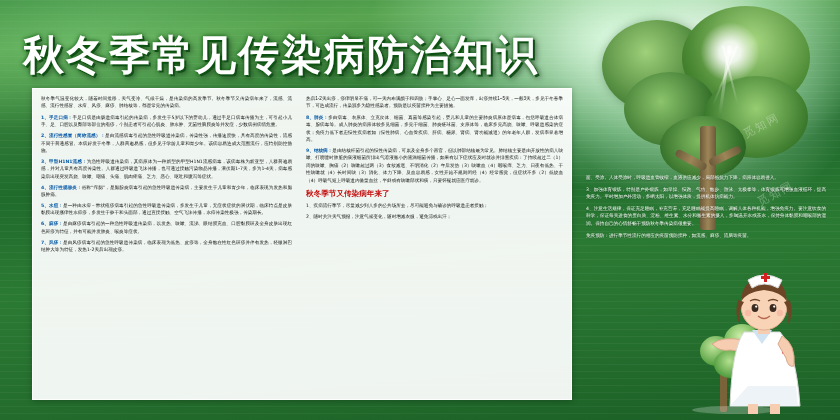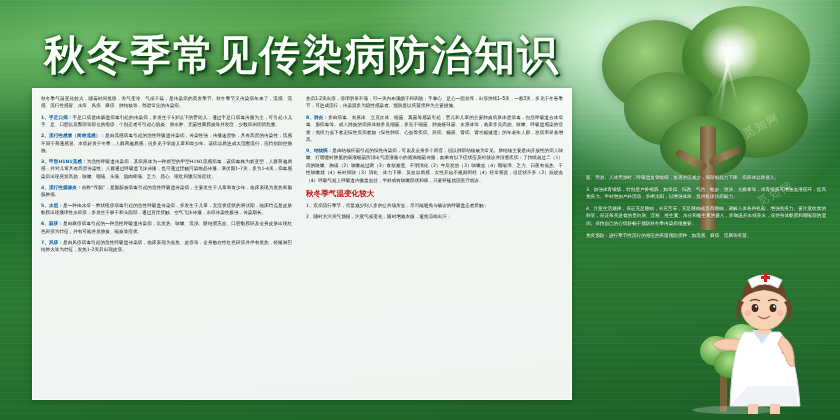--- a/index.html
+++ b/index.html
@@ -14,21 +14,21 @@
     background:repeating-linear-gradient(to bottom, rgba(255,255,255,0.045) 0px, rgba(255,255,255,0.045) 1px, rgba(0,0,0,0.0) 1px, rgba(0,0,0,0.0) 7px);
     pointer-events:none;}
   .glow{position:absolute;left:500px;top:-90px;width:420px;height:300px;
     background:radial-gradient(circle at 50% 50%, rgba(255,255,255,0.85) 0%, rgba(220,255,225,0.35) 30%, rgba(255,255,255,0) 62%);
     pointer-events:none;}
   .topleaf{position:absolute;left:-20px;top:-30px;width:330px;height:150px;
     background:radial-gradient(ellipse at 30% 40%, rgba(120,200,120,0.55), rgba(40,120,50,0) 70%);
     transform:rotate(-8deg);pointer-events:none;}
 
   
-  .title{position:absolute;left:44px;top:28px;z-index:6;
+  .title{position:absolute;left:23px;top:28px;z-index:6;
     font-size:41px;font-weight:bold;color:#ffffff;letter-spacing:2px;
     font-family:"DejaVu Sans","Liberation Sans",sans-serif;
     text-shadow:0 0 4px rgba(0,80,0,.9),2px 2px 0 #14521c,3px 3px 6px rgba(0,0,0,.55);
     white-space:nowrap;}
 
   
   .panel{position:absolute;left:32px;top:88px;width:540px;height:312px;z-index:5;
     background:rgba(255,255,255,0.93);border:1px solid rgba(255,255,255,0.8);
     box-shadow:0 1px 6px rgba(0,0,0,.25);
     padding:6px 8px 6px 8px;box-sizing:border-box;
@@ -125,21 +125,21 @@
     <div class="col right">
       <p class="lead">热后1-2天出疹，疹痒明显不痛，可一天内布满颜于和四肢；手掌心、足心一面发痒，出疹持续1~5天，一般3天，多见于冬春季节，可造成流行，传染源多为隐性感染者。预防是以疫苗接种为主要措施。</p>
 
       <p class="t">
         <b><span>8、</span><span>肺炎：</span></b><span>多由病毒、衣原体、立克次体、细菌、真菌等感染引起，婴儿和儿童的主要肺炎病原体是病毒，包括呼吸道合体病毒、腺病毒等。成人肺炎的病原体较多见细菌，多见于细菌、肺炎链球菌、支原体等，临床多见高烧、咳嗽、呼吸道感染的症状；免疫力低下者患慢性疾病者如（慢性肺病、心血管疾病、肝病、糖尿、肾病、肾功能减退）的年老年人群，发病率显著增高。</span>
       </p>
       <p class="t">
         <b><span>9、</span><span>结核病：</span></b><span>是由结核杆菌引起的慢性传染病，可累及全身多个器官，但以肺部结核最为常见。肺结核主要是由开放性的病人咳嗽、打喷嚏时肺脏的痰液细菌所排出气溶液微小的液滴细菌传播，如果有以下症状应及时就诊并排查疾病：了持续超过二（1）周的咳嗽、胸痛（2）咳嗽超过两（3）食欲减退、不明消化（2）午后发热（3）咳嗽血（4）咽喉痒、乏力、日夜有低热、干性咳嗽就（4）长时间咳（3）消化、体力下降、及血容易感，女性开始不规则闭经（4）经常感觉，但症状不多（2）低烧血（4）呼吸气短上呼吸道内微量血丝，半斜或有咳嗽部状和痰，只要怀疑就应医疗就诊。</span>
       </p>
 
-      <div class="sect">秋冬季气温变化较大</div>
+      <div class="sect">秋冬季节又传染病年来了</div>
       <p class="t">1、疾病流行季节，尽量减少到人多的公共场所去，尽可能避免与确诊的呼吸道患者接触；</p>
       <p class="t">2、随时关注天气预报，注意气候变化，随时增减衣服，避免涼或出汗；</p>
     </div>
   </div>
 
   <div class="rtext" style="left:586px;top:174px;width:240px;">
     <p>面、受凉。人体受凉时，呼吸道血管收缩，血液供应减少，局部抵抗力下降，病原体容易侵入。</p>
     <p>3、加强体育锻炼，特别是户外锻炼，如早操、慢跑、气功、散步、游泳、太极拳等，体育锻炼可增强血液循环，提高免疫力。平时增加户外活动，多晒太阳，以增强体质，提供机体抗病能力。</p>
     <p>4、注意生活规律，保证充足睡眠，补充营养，充足睡眠能提高睡眠，调解人体各种机能，增强免疫力。要注意饮食的科学，保证每天进食的蛋白质、淀粉、维生素、水分和微生素的摄入，多喝温开水或茶水，保持身体黏膜和咽喉部的湿润。保持自己的心情舒畅于预防秋冬季传染病很重要。</p>
     <p>免疫预防：进行季节性流行的相应的疫苗预防接种，如流感、麻疹、流脑等疫苗。</p>

